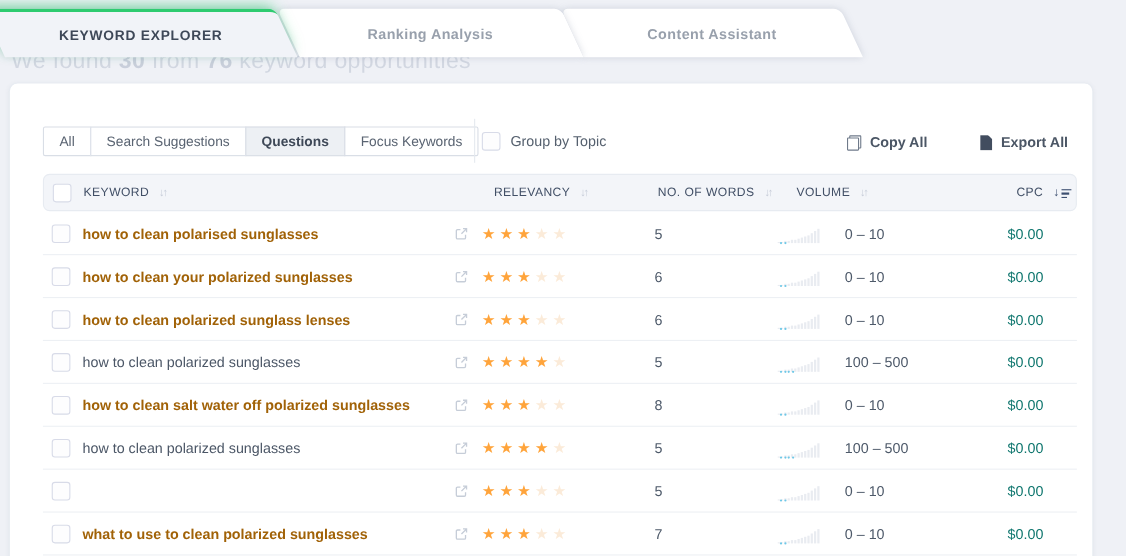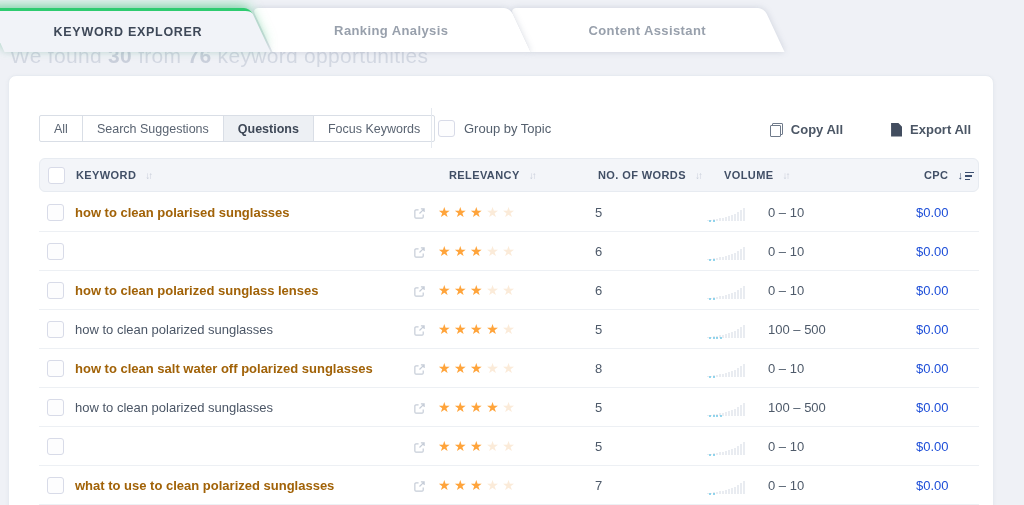--- a/index.html
+++ b/index.html
@@ -54,21 +54,21 @@
     border:1.4px solid #6f7a8a; border-radius:1px; background:#fff; }
   .file-ic { width:11px; height:14px; background:#424d5f;
     clip-path:polygon(0 0,62% 0,100% 30%,100% 100%,0 100%); }
 
   
   .thead { position:absolute; left:30px; top:82px; width:940px; height:34px;
     background:#f3f5f9; border:1px solid #e7ebf1; border-radius:6px; }
   .thead .cbx { position:absolute; left:8px; top:8px; background:#fff; }
   .hcell { position:absolute; top:0; height:32px; display:flex; align-items:center;
     gap:9px; cursor:pointer; }
-  .hcell .hlabel { font-size:11px; font-weight:700; color:#414f66; letter-spacing:.4px;text-align:right; }
+  .hcell .hlabel { font-size:11px; font-weight:400; color:#414f66; letter-spacing:.4px;text-align:right; }
   .sort-ud { font-size:10px; color:#c7cdd9; letter-spacing:-2px; }
   .sort-desc { display:flex; align-items:flex-start; gap:2px; }
   .sort-desc .arr { font-size:11px; font-weight:700; color:var(--sort-active,#3C4F70); line-height:11px; }
   .sort-desc .bars { display:flex; flex-direction:column; gap:2px; margin-top:2px; }
   .sort-desc .bars div { height:1.6px; background:var(--sort-active,#3C4F70); }
   .h-keyword { left:36px; } .h-relevancy { left:409px; } .h-words { left:558px; }
   .h-volume { left:684px; } .h-cpc { left:884px; }
 
   
   .tbody { position:absolute; left:30px; top:117px; width:940px; }
@@ -85,21 +85,21 @@
   .row .words { position:absolute; left:556px; top:0; height:39px; line-height:39px;
     font-size:13px; color:#4e5a6a; }
   .spark { position:absolute; left:668px; bottom:10px; width:48px; height:15px;
     display:flex; align-items:flex-end; gap:1px; }
   .spark .bar { width:2px; background:#e9ecf1; }
   .spark .dots { position:absolute; left:2px; bottom:-1px; display:flex; gap:1.5px; }
   .spark .dots i { width:2px; height:2px; border-radius:50%; background:var(--trend-dot,#6FC8E7); }
   .row .vol { position:absolute; left:729px; top:0; height:39px; line-height:39px;
     font-size:13px; color:#4e5a6a; white-space:nowrap; }
   .row .cpc { position:absolute; left:877px; top:0; height:39px; line-height:39px;
-    font-size:13px; color:#1d4ed8; }
+    font-size:13px; color:#0f766e; }
 </style>
 </head>
 <body>
 
 <div class="tabs">
     <div class="tab tab-0 active">
     <span class="tab-label">KEYWORD EXPLORER</span>
   </div>
     <div class="tab tab-1">
     <span class="tab-label">Ranking Analysis</span>
@@ -198,20 +198,21 @@
           <i class="bar" style="height: 7px;"></i>
           <i class="bar" style="height: 9px;"></i>
           <i class="bar" style="height: 11px;"></i>
           <i class="bar" style="height: 13px;"></i>
         </span>
     <span class="vol">0 – 10</span>
     <span class="cpc">$0.00</span>
   </div>
       <div class="row">
     <span class="cbx"></span>
+    <span class="kw">how to clean your polarized sunglasses</span>
     <span class="ext">
       <svg viewBox="0 0 14 14" width="13" height="13">
         <path d="M6 3H3.2C2.5 3 2 3.5 2 4.2v6.6C2 11.5 2.5 12 3.2 12h6.6c.7 0 1.2-.5 1.2-1.2V8" fill="none" stroke="#c6cdd8" stroke-width="1.3"></path>
         <path d="M8.5 2H12v3.5M12 2L7 7" fill="none" stroke="#c6cdd8" stroke-width="1.3"></path>
       </svg>
     </span>
     <span class="stars">
       <span class="sf">★★★</span><span class="se">★★</span>
     </span>
     <span class="words">6</span>

